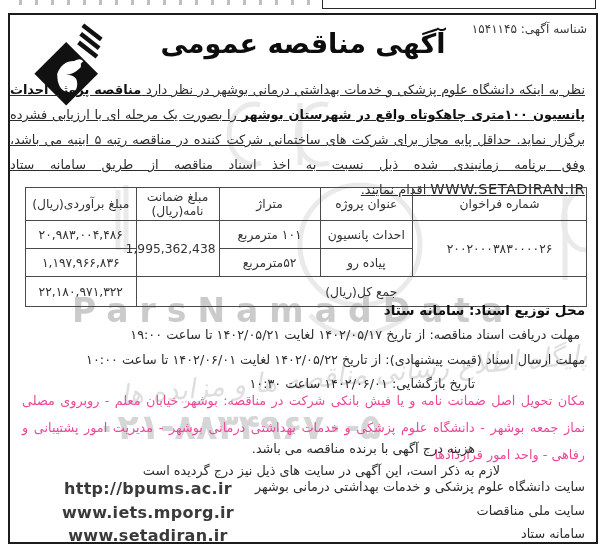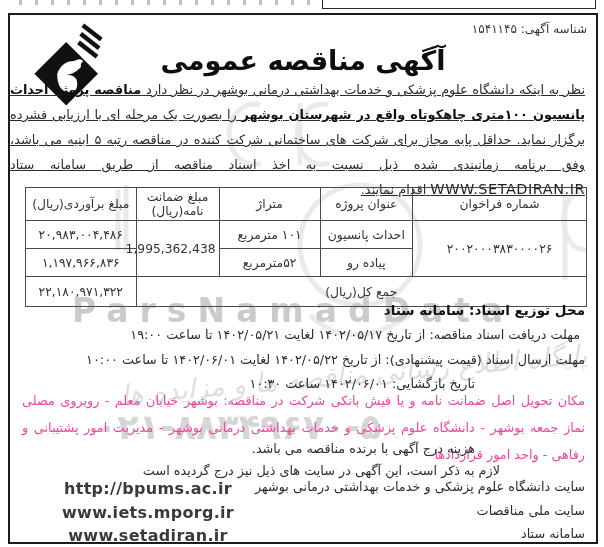--- a/index.html
+++ b/index.html
@@ -19,21 +19,21 @@
     border:1.5px solid #2b2b2b;background:#fff;
   }
   
   .doc{
     left:8px;top:13px;width:586px;height:527px;
     border:2px solid #1c1c1c;background:#fff;overflow:hidden;
   }
   .layer-deco{z-index:0;}
   .layer-text{z-index:2;}
   .ad-id{top:7px;right:9px;font-size:12px;direction:rtl;color:#3a3a3a;}
-  .doc-title{top:13px;left:0;width:100%;text-align:center;font-size:27px;font-weight:bold;color:#0d0d0d;direction:rtl;letter-spacing:0;margin-top:17px;}
+  .doc-title{top:13px;left:0;width:100%;text-align:center;font-size:27px;font-weight:bold;color:#0d0d0d;direction:rtl;letter-spacing:0;}
   .logo{left:13px;top:3px;}
   .intro{
     top:62px;right:11px;left:0;direction:rtl;text-align:justify;
     font-size:12.9px;line-height:25px;color:#2c2c2c;text-decoration:underline;
   }
   .intro b{color:#111;}
   .intro .latin{font-size:14.5px;letter-spacing:.5px;color:#222;}
   
   table.tender{
     position:absolute;top:172px;left:15px;width:562px;

